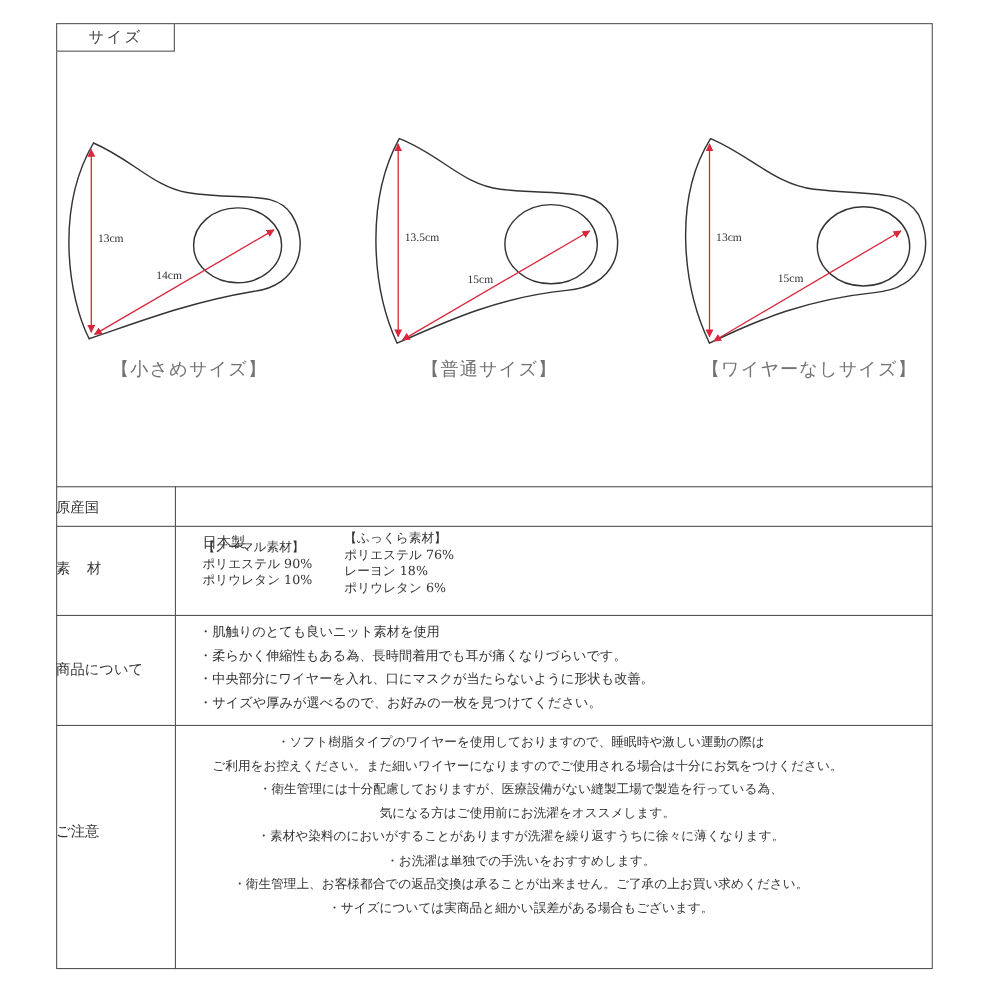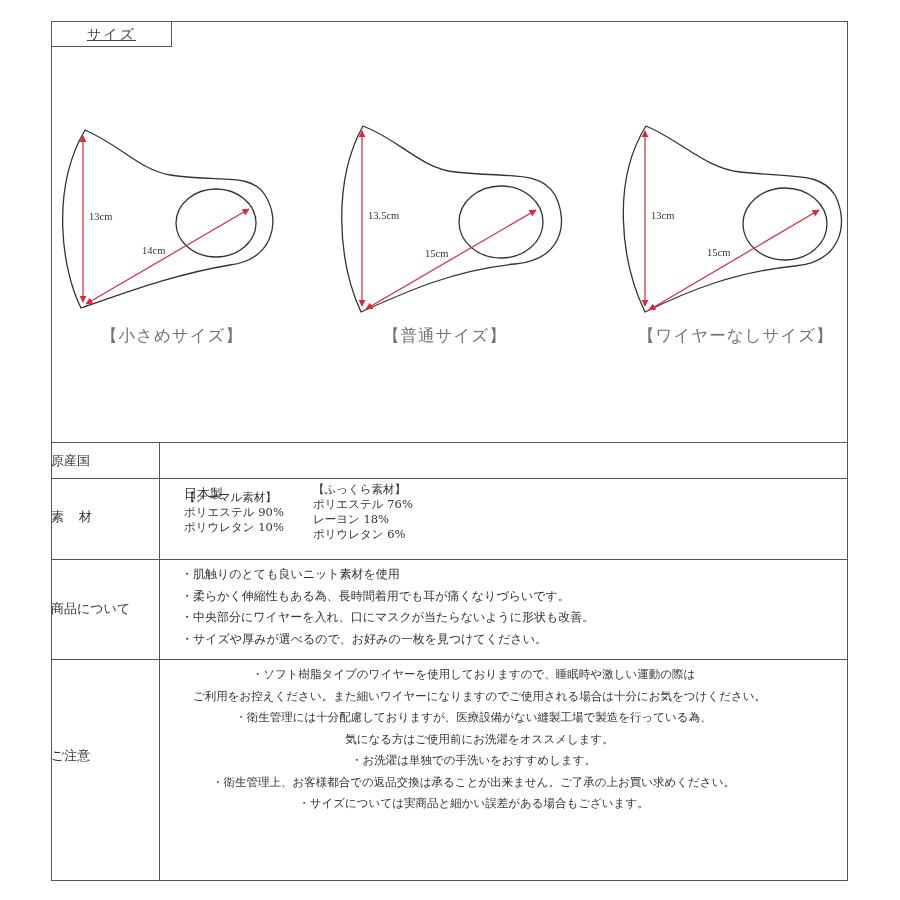--- a/index.html
+++ b/index.html
@@ -1,22 +1,22 @@
 <!DOCTYPE html>
 <html><head>
 <meta charset="utf-8">
 <style>
   html, body { margin:0; padding:0; background:#ffffff; }
   body { width:900px; height:900px; position:relative; overflow:hidden;
          font-family: "DejaVu Serif", "Liberation Serif", serif; color:#333; }
   .frame { position:absolute; left:51px; top:21px; width:797px; height:860px;
            border:1.5px solid #555; box-sizing:border-box; }
-  .size-tab { position:absolute; left:51px; top:21px; width:121px; height:26px;
+  .size-tab { position:absolute; left:51px; top:21px; width:108px; height:26px;
               border:1.5px solid #555; box-sizing:border-box; text-align:center;
-              font-size:14px; line-height:24px; color:#444; letter-spacing:2px; background:#fff;text-decoration:underline; }
+              font-size:14px; line-height:24px; color:#444; letter-spacing:2px; background:#fff; }
   svg.masks { position:absolute; left:0; top:0; }
   .mask-label { position:absolute; font-size:16.5px; color:#737373; white-space:nowrap; letter-spacing:1px; }
   .dim { font-size:10.5px; fill:#333; font-family:"Liberation Serif", serif; }
   .hline { position:absolute; left:51px; width:797px; height:0; border-top:1.5px solid #555; }
   .vline { position:absolute; left:159px; width:0; border-left:1.5px solid #555; }
   .label-cell { position:absolute; left:51px; width:108px; text-align:left; font-size:13px; color:#333; }
   .val { position:absolute; left:184px; font-size:12px; color:#333; line-height:17px; }
   .bullets { position:absolute; left:184px; font-size:12px; color:#333; }
   .bullets div { height:21.5px; line-height:21.5px; white-space:nowrap; }
   .bullets div.indent { padding-left:12px; }
@@ -95,16 +95,17 @@
   <div>・中央部分にワイヤーを入れ、口にマスクが当たらないように形状も改善。</div>
   <div>・サイズや厚みが選べるので、お好みの一枚を見つけてください。</div>
 </div>
 
 <div class="label-cell" style="top:747px;">ご注意</div>
 <div class="bullets" style="top:664px; left:181px; font-size:11.5px;text-align:center;">
   <div>・ソフト樹脂タイプのワイヤーを使用しておりますので、睡眠時や激しい運動の際は</div>
   <div class="indent">ご利用をお控えください。また細いワイヤーになりますのでご使用される場合は十分にお気をつけください。</div>
   <div>・衛生管理には十分配慮しておりますが、医療設備がない縫製工場で製造を行っている為、</div>
   <div class="indent">気になる方はご使用前にお洗濯をオススメします。</div>
+  <div>・素材や染料のにおいがすることがありますが洗濯を繰り返すうちに徐々に薄くなります。</div>
   <div>・お洗濯は単独での手洗いをおすすめします。</div>
   <div>・衛生管理上、お客様都合での返品交換は承ることが出来ません。ご了承の上お買い求めください。</div>
   <div>・サイズについては実商品と細かい誤差がある場合もございます。</div>
 </div>
 
 </body></html>

